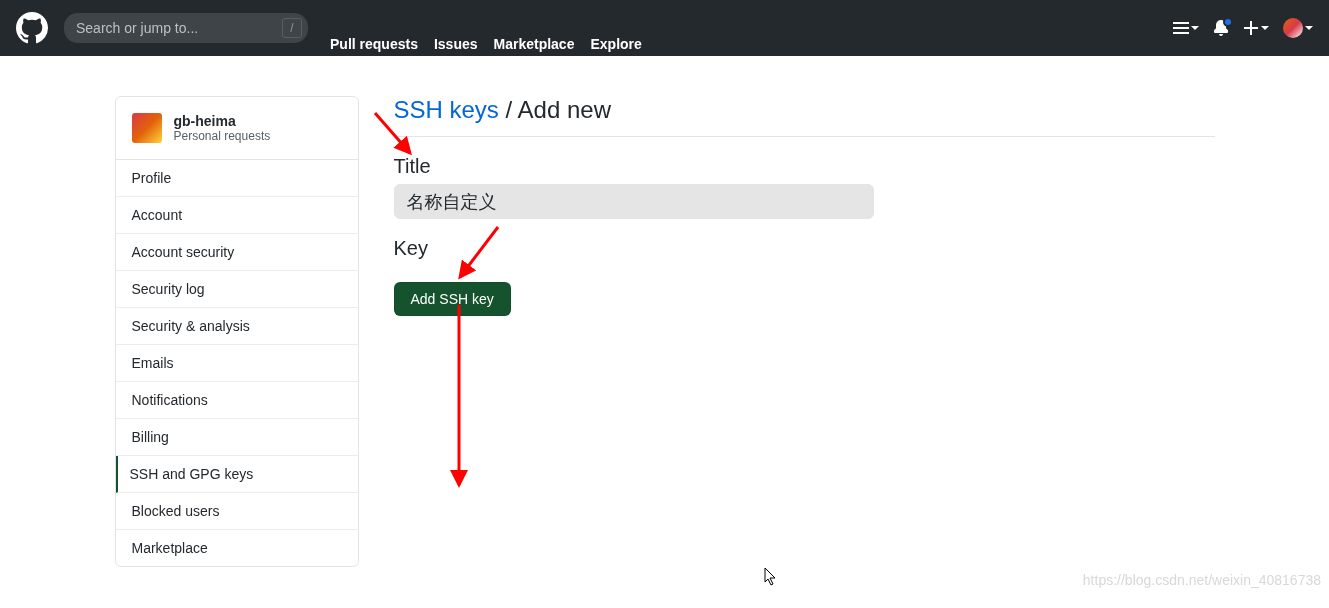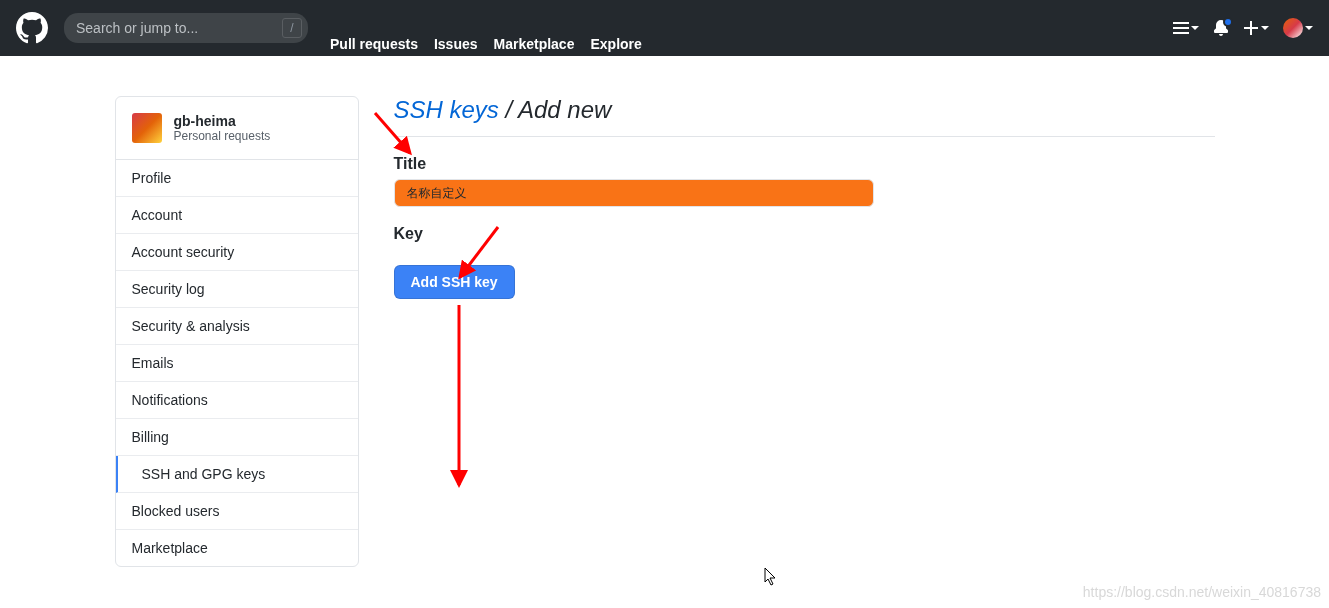--- a/index.html
+++ b/index.html
@@ -21,33 +21,33 @@
 .caret { width: 0; height: 0; border-left: 4px solid transparent; border-right: 4px solid transparent; border-top: 4px solid #fff; }
 .menu-lines { display:flex; flex-direction:column; gap:3px; }
 .menu-lines span { width:16px; height:2px; background:#fff; }
 .container { display: flex; padding: 24px 0 0 0; max-width: 1100px; margin: 16px auto; gap: 11px; }
 .sidebar { width: 244px; border: 1px solid #e1e4e8; border-radius: 6px; background: #fff; }
 .sidebar-header { padding: 16px; display: flex; align-items: center; gap: 12px; border-bottom: 1px solid #e1e4e8; }
 .sidebar-avatar { width: 30px; height: 30px; background: linear-gradient(135deg,#d73a49,#e36209,#ffd33d); border-radius: 3px; }
 .sidebar-user { font-size: 14px; font-weight: 600; }
 .sidebar-sub { font-size: 12px; color: #586069; }
 .sidebar-item { display: block; padding: 10px 16px; font-size: 14px; color: #24292e; text-decoration: none; border-bottom: 1px solid #eaecef; cursor: pointer; }
-.sidebar-item.active { border-left: 2px solid #3b82f6; padding-left: 24px; font-weight: 400; }
+.sidebar-item.active { border-left: 2px solid #14532d; padding-left: 12px; font-weight: 400; }
 .sidebar-item:last-child { border-bottom: none; }
 .main { flex: 1; padding: 0 0 0 24px; }
-.page-title { font-size: 24px; font-weight: 400; padding-bottom: 12px; border-bottom: 1px solid #e1e4e8; font-style: italic; }
+.page-title { font-size: 24px; font-weight: 400; padding-bottom: 12px; border-bottom: 1px solid #e1e4e8; }
 .page-title .link { color: #0366d6; }
 .form-group { margin-top: 18px; }
-.form-label { display: block; font-size: 16px; font-weight: 700; margin-bottom: 6px; }
-.text-input { width: 480px; padding: 6px 12px; font-size: 12px; border: 1px solid #e1e4e8; border-radius: 6px; background: #f97316; color: #24292e; }
+.form-label { display: block; font-size: 20px; font-weight: 400; margin-bottom: 6px; }
+.text-input { width: 480px; padding: 6px 12px; font-size: 18px; border: 1px solid #e1e4e8; border-radius: 6px; background: #e5e5e5; color: #24292e; }
 .textarea { width: 800px; height: 210px; padding: 8px 12px; font-size: 14px; border: 1px solid #e1e4e8; border-radius: 6px; resize: both; font-family: inherit; color: #24292e; }
-.btn-primary { margin-top: 16px; background: #3b82f6; color: #fff; border: 1px solid rgba(27,31,35,0.15); border-radius: 6px; padding: 8px 16px; font-size: 14px; font-weight: 700; cursor: pointer; }
+.btn-primary { margin-top: 16px; background: #14532d; color: #fff; border: 1px solid rgba(27,31,35,0.15); border-radius: 6px; padding: 8px 16px; font-size: 14px; font-weight: 400; cursor: pointer; }
 .arrow { position: absolute; pointer-events: none; }
 .cursor { position: absolute; left: 764px; top: 567px; pointer-events: none; }
-.watermark { position: absolute; right: 8px; bottom: 8px; color: #d8d8d8; font-size: 14px; font-family: Arial; }
+.watermark { position: absolute; right: 8px; bottom: 20px; color: #d8d8d8; font-size: 14px; font-family: Arial; }
 </style>
 </head>
 <body>
 
 <div class="header">
   <a class="header-icon">
     <svg class="logo-svg" viewBox="0 0 16 16">
         <path d="M8 0C3.58 0 0 3.58 0 8c0 3.54 2.29 6.53 5.47 7.59.4.07.55-.17.55-.38 0-.19-.01-.82-.01-1.49-2.01.37-2.53-.49-2.69-.94-.09-.23-.48-.94-.82-1.13-.28-.15-.68-.52-.01-.53.63-.01 1.08.58 1.23.82.72 1.21 1.87.87 2.33.66.07-.52.28-.87.51-1.07-1.78-.2-3.64-.89-3.64-3.95 0-.87.31-1.59.82-2.15-.08-.2-.36-1.02.08-2.12 0 0 .67-.21 2.2.82.64-.18 1.32-.27 2-.27.68 0 1.36.09 2 .27 1.53-1.04 2.2-.82 2.2-.82.44 1.1.16 1.92.08 2.12.51.56.82 1.27.82 2.15 0 3.07-1.87 3.75-3.65 3.95.29.25.54.73.54 1.48 0 1.07-.01 1.93-.01 2.2 0 .21.15.46.55.38A8.013 8.013 0 0016 8c0-4.42-3.58-8-8-8z"></path>
       </svg>
   </a>

